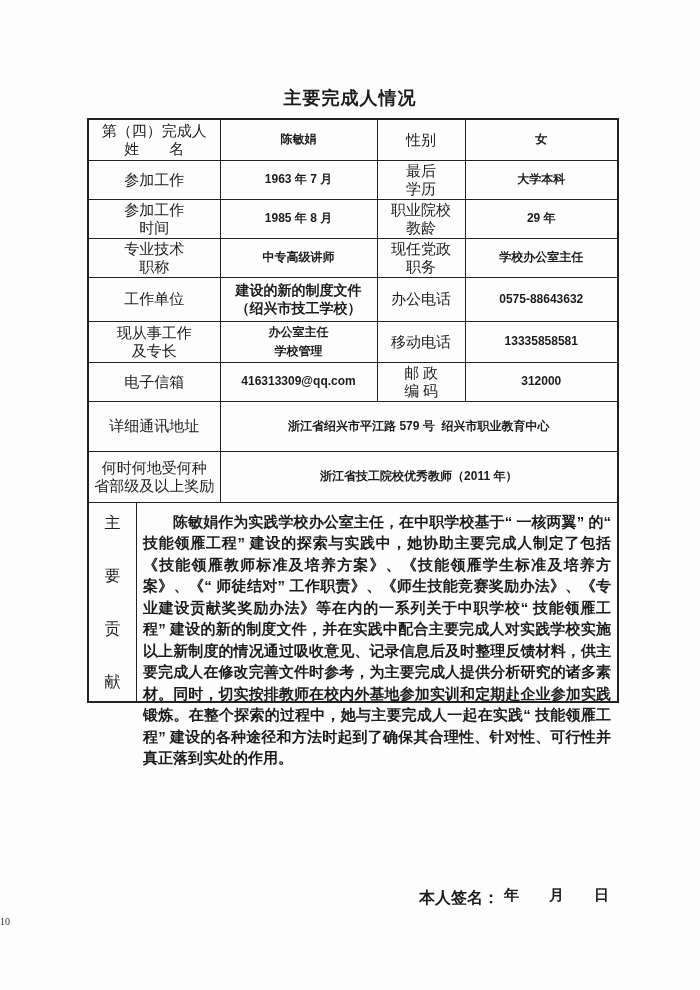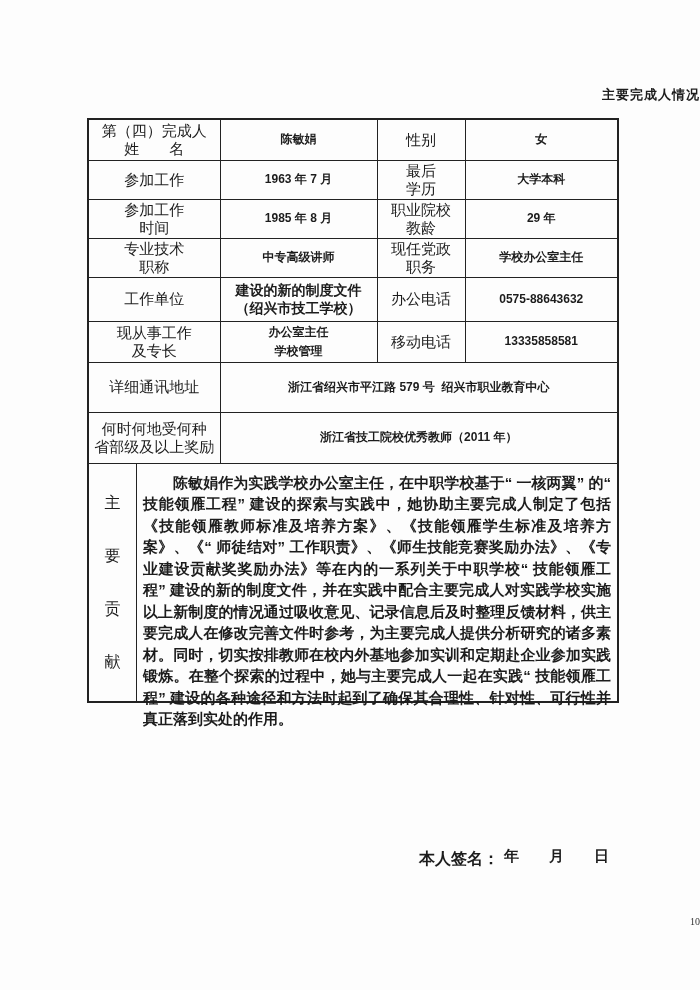--- a/index.html
+++ b/index.html
@@ -8,24 +8,24 @@
     width: 700px;
     height: 990px;
     background: #fdfdfd;
     color: #1c1c1c;
     font-family: "Liberation Serif", serif;
     overflow: hidden;
   }
   .doc-title {
     position: absolute;
     top: 86px; left: 0; right: 0;
-    text-align: right;
-    font-family: "Liberation Sans", sans-serif;
-    font-weight: bold;
-    font-size: 13px;
+    text-align: center;
+    font-family: "Liberation Sans", sans-serif;
+    font-weight: bold;
+    font-size: 18px;
     letter-spacing: 1px;
   }
   .form {
     position: absolute;
     left: 87px; top: 118px;
     width: 532px; height: 585px;
     border: 2px solid #222;
     box-sizing: border-box;
     display: flex;
     flex-direction: column;
@@ -113,21 +113,21 @@
     left: 367px; top: 383px;
     font-family: "Liberation Sans", sans-serif;
     font-weight: bold;
     font-size: 15px;
     white-space: pre;
     text-align: center;
   }
   .pageno {
     position: absolute;
     top: 916px; left: 0; right: 0;
-    text-align: right;
+    text-align: left;
     font-size: 10px;
     color: #333;
   }
 </style>
 </head>
 <body>
 
 <div class="page">
 
   <div class="doc-title">主要完成人情况</div>
@@ -179,20 +179,27 @@
           <td class="val ml">0575-88643632</td>
         </tr>
         <tr class="r6">
           <td class="lbl ml">现从事工作
 及专长</td>
           <td class="val ml">办公室主任
 学校管理</td>
           <td class="lbl ml">移动电话</td>
           <td class="val ml">13335858581</td>
         </tr>
+        <tr class="r7">
+          <td class="lbl ml">电子信箱</td>
+          <td class="val email">416313309@qq.com</td>
+          <td class="lbl ml">邮 政
+编 码</td>
+          <td class="val ml">312000</td>
+        </tr>
         <tr class="r8">
           <td class="lbl ml">详细通讯地址</td>
           <td class="val ml" colspan="3">浙江省绍兴市平江路 579 号  绍兴市职业教育中心</td>
         </tr>
         <tr class="r9">
           <td class="lbl ml">何时何地受何种
 省部级及以上奖励</td>
           <td class="val ml" colspan="3">浙江省技工院校优秀教师（2011 年）</td>
         </tr>
       </tbody>

